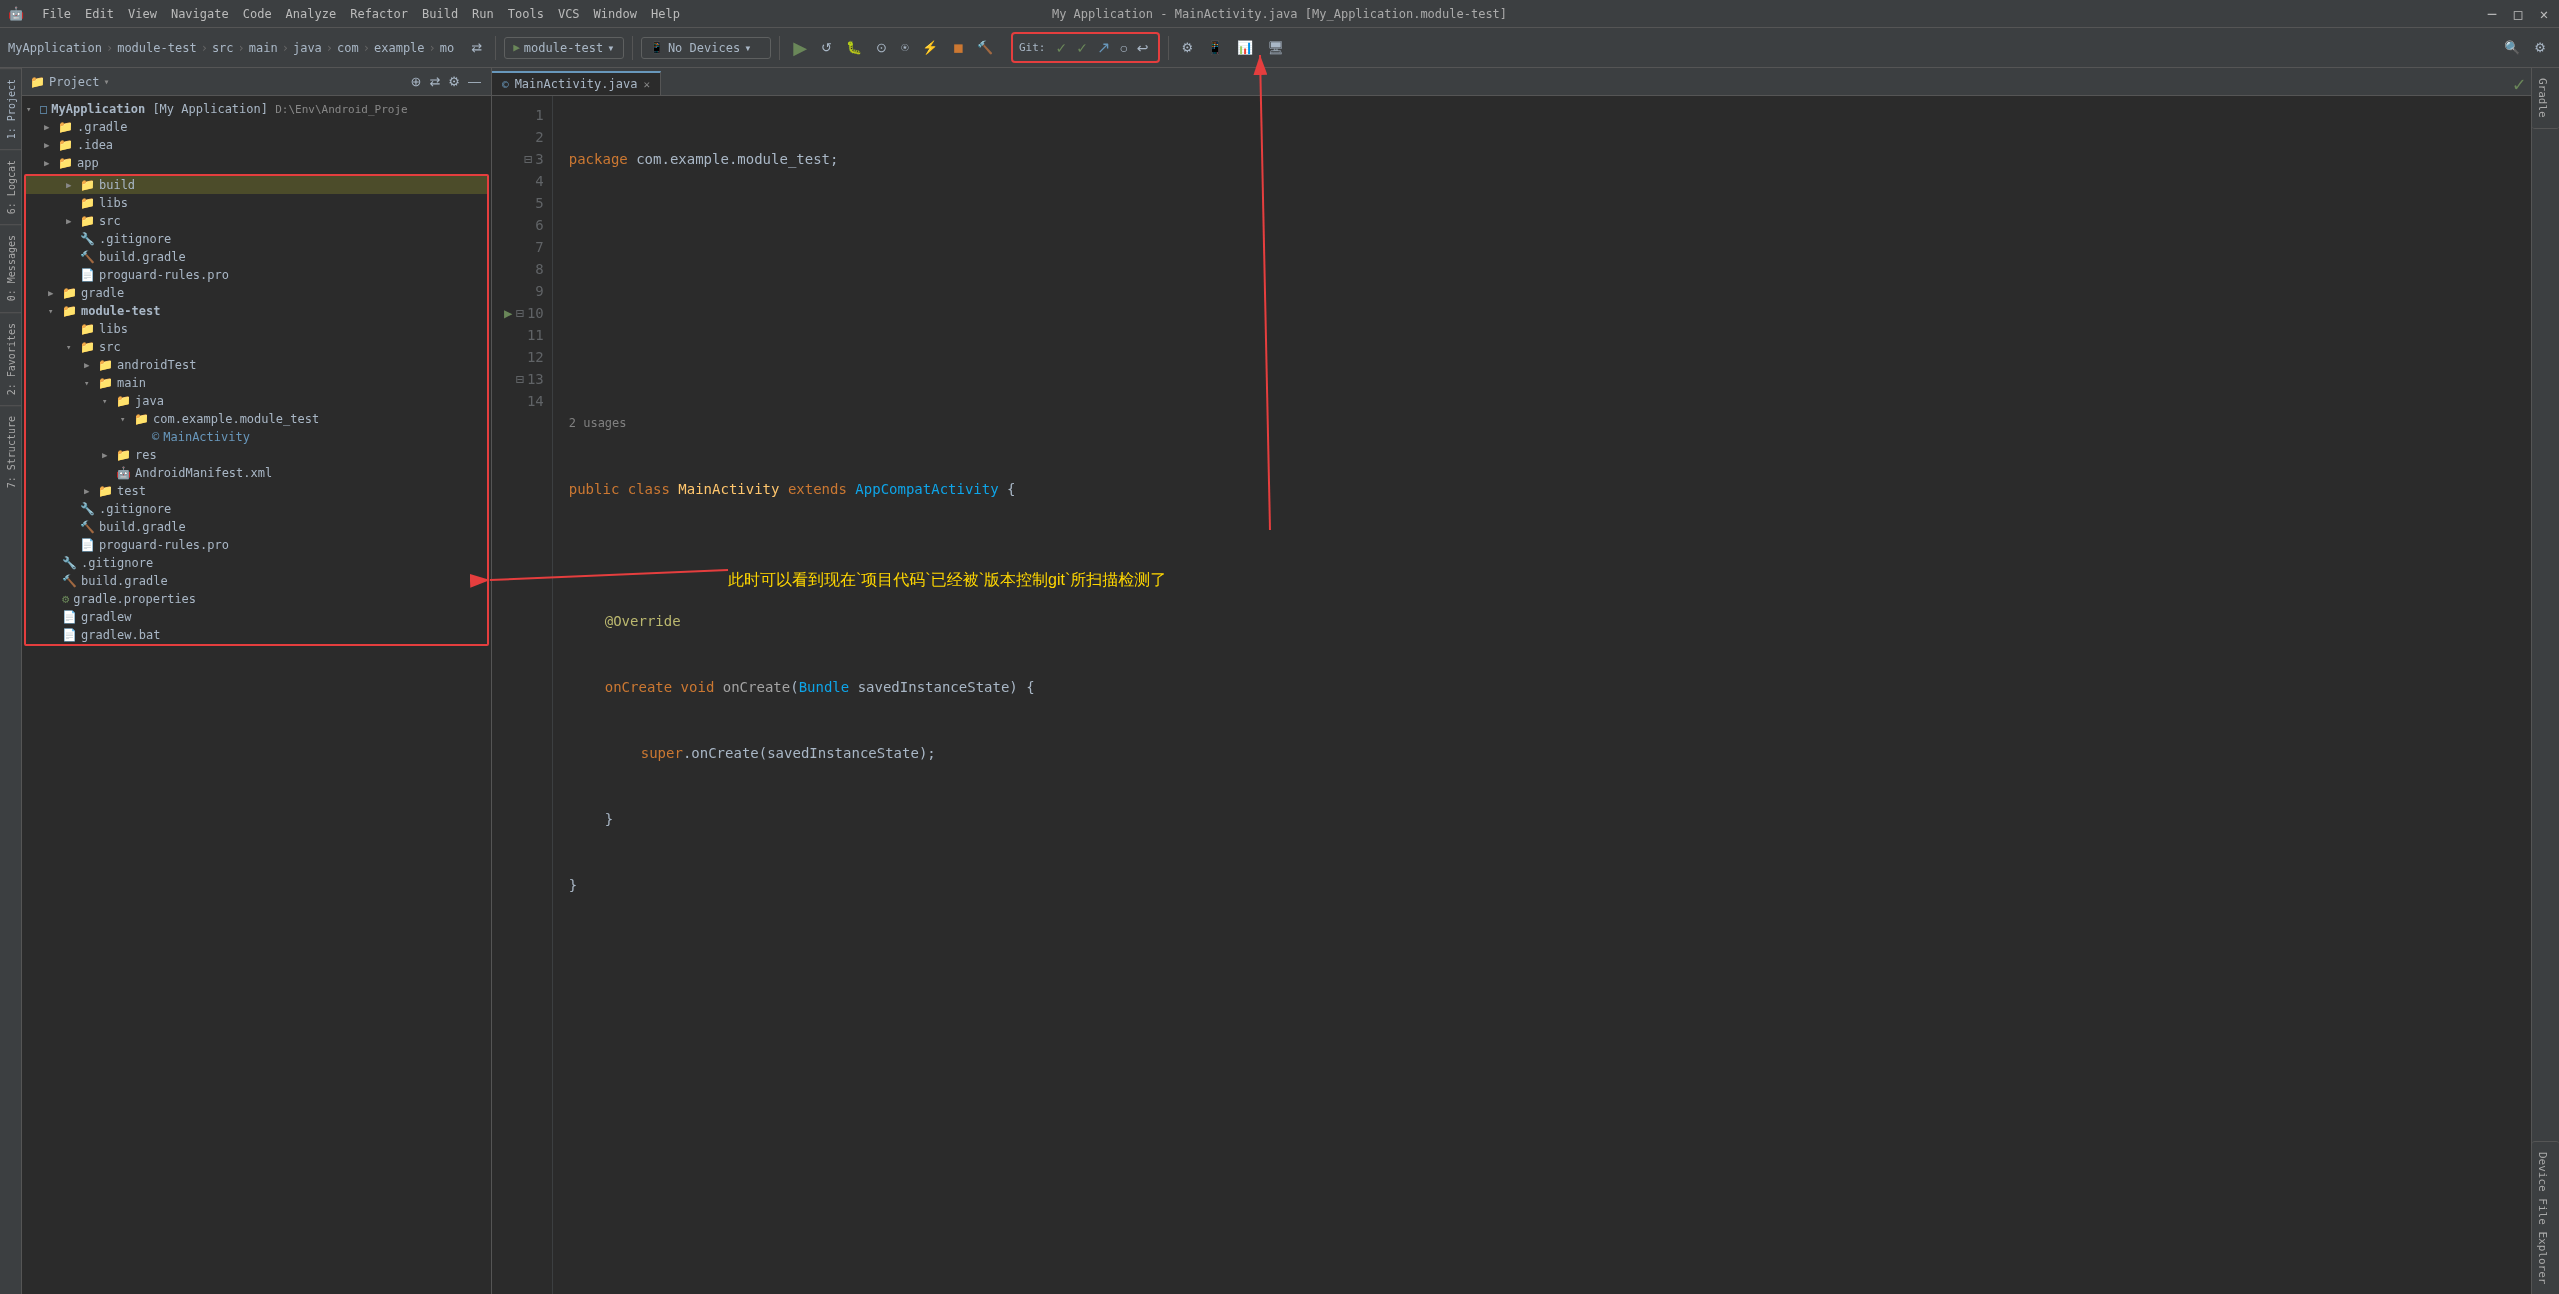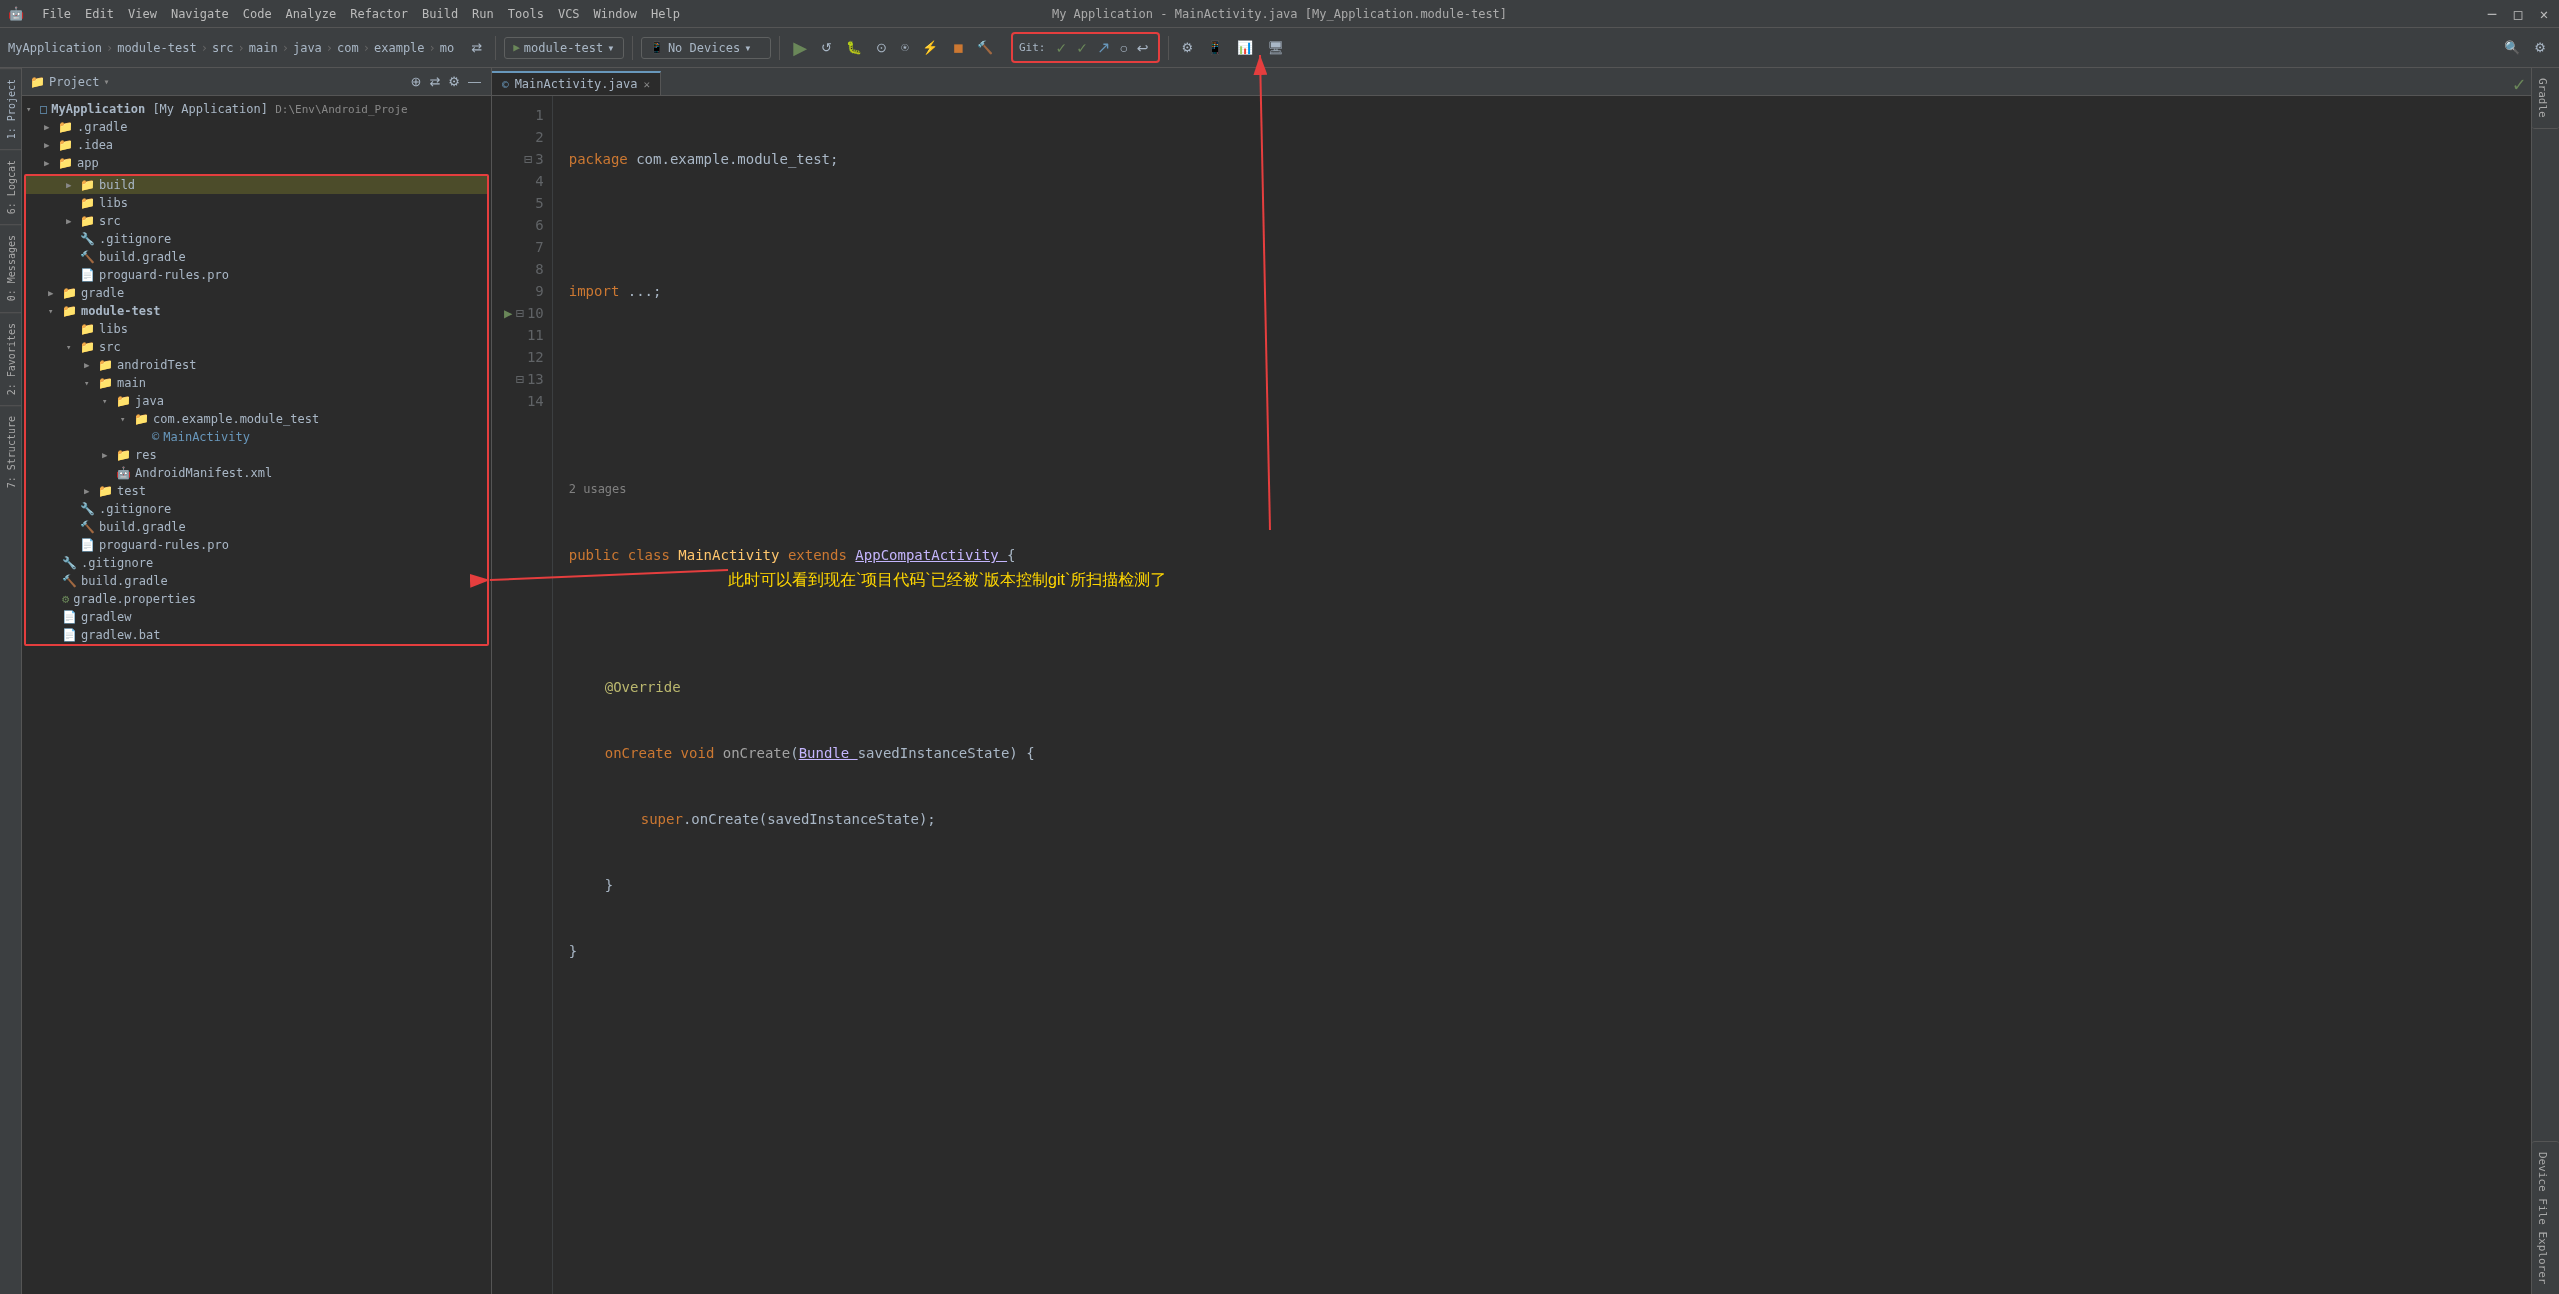--- a/index.html
+++ b/index.html
@@ -317,21 +317,21 @@
 
     .code-line {
       height: 22px;
       display: flex;
       align-items: center;
     }
     .kw-keyword { color: #cc7832; }
     .kw-class-name { color: #ffc66d; }
     .kw-annotation { color: #bbb86f; }
     .kw-method { color: #a3a3a3; }
-    .kw-type { color: #c4b5fd; text-decoration: underline; }
+    .kw-type { color: #0ea5e9; }
     .kw-italic { font-style: italic; }
     .kw-usages { color: #808080; font-size: 12px; }
     .kw-green { color: #6a8759; }
     .right-side-icon {
       writing-mode: vertical-lr;
       font-size: 10px;
       color: #aaa;
       padding: 8px 2px;
       cursor: pointer;
       border-radius: 3px;
@@ -709,24 +709,20 @@
         </div>
         <div class="line-number">14</div>
       </div>
 
       <div class="code-content">
         <div class="code-line">
           <span class="kw-keyword">package </span>
           <span>com.example.module_test;</span>
         </div>
         <div class="code-line">&nbsp;</div>
-        <div class="code-line">
-          <span class="kw-keyword">import </span>
-          <span>...;</span>
-        </div>
         <div class="code-line">&nbsp;</div>
         <div class="code-line">&nbsp;</div>
         <div class="code-line">
           <span class="kw-usages">2 usages</span>
         </div>
         <div class="code-line">
           <span class="kw-keyword">public </span>
           <span class="kw-keyword">class </span>
           <span class="kw-class-name">MainActivity </span>
           <span class="kw-keyword">extends </span>

